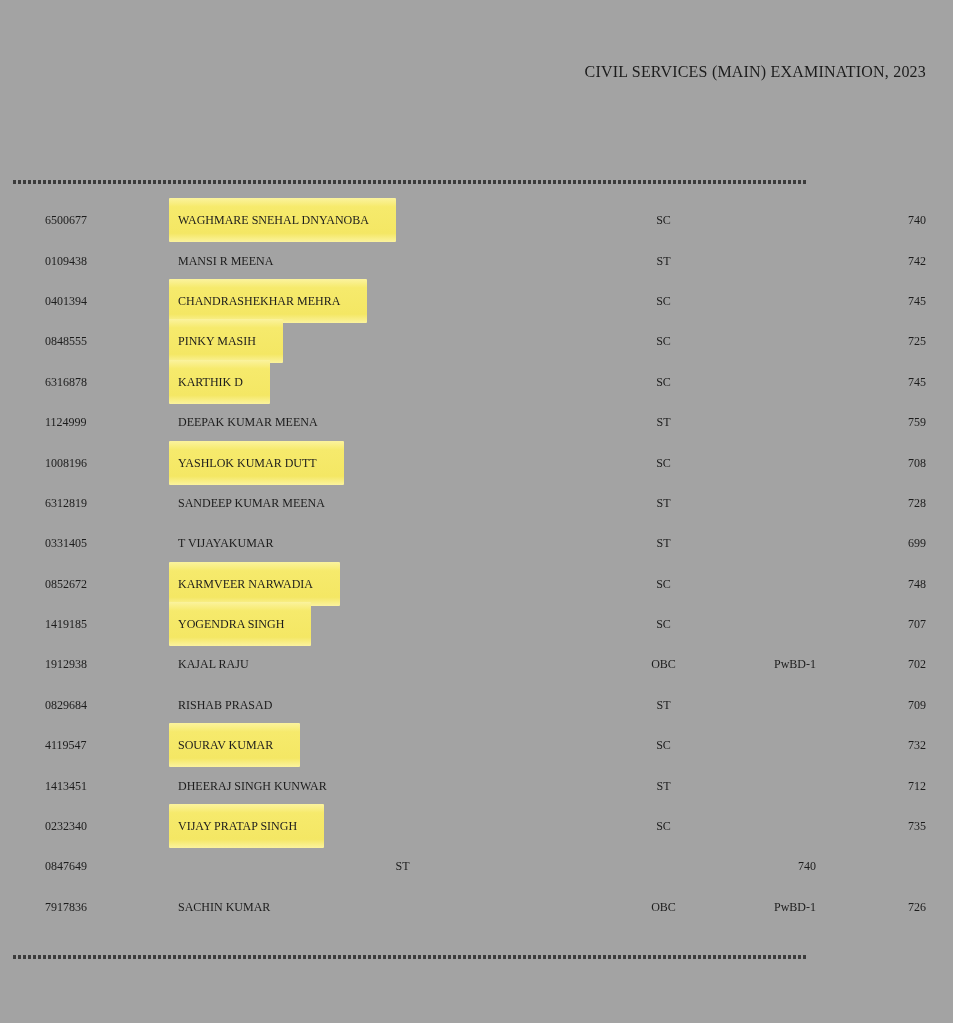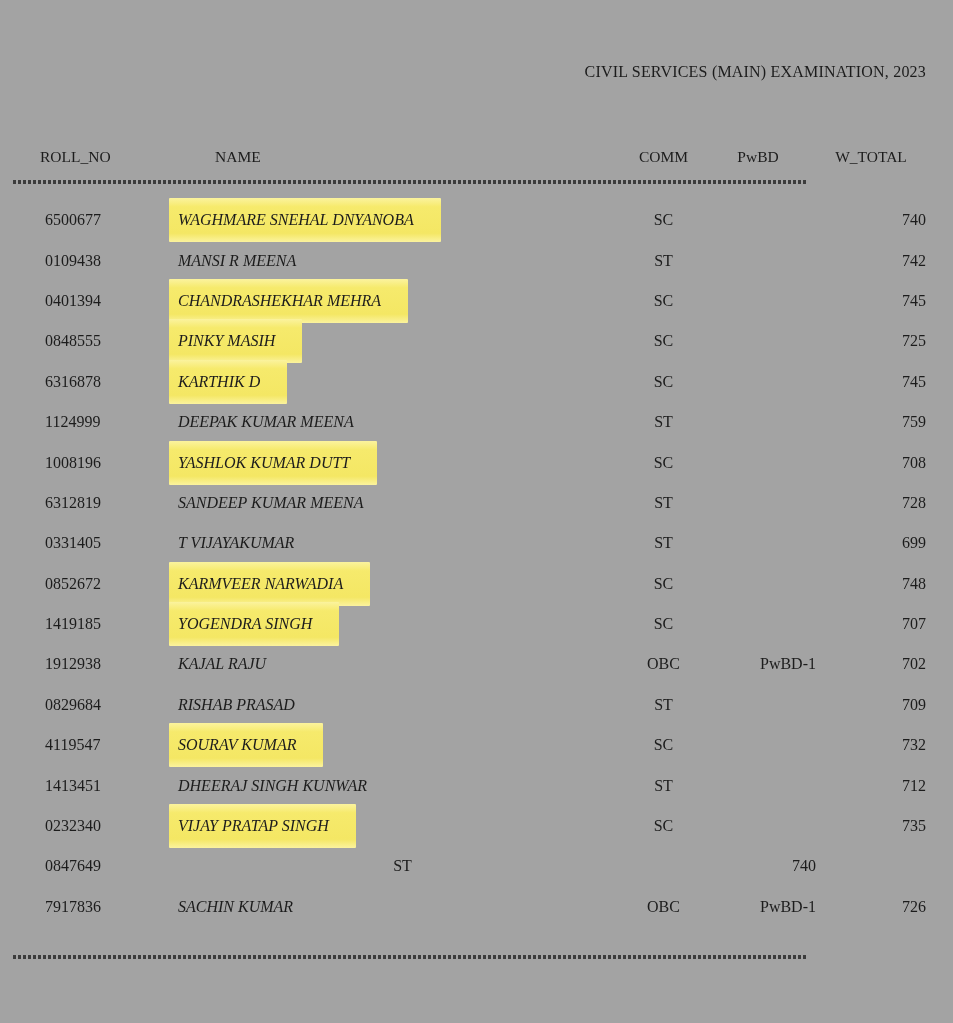--- a/index.html
+++ b/index.html
@@ -69,53 +69,46 @@
     position: absolute;
     top: 200px;
     left: 0;
     width: 953px;
     display: flex;
     flex-direction: column;
   }
 
   .row {
     height: 40.4px;
-    font-size: 16px;
+    font-size: 12px;
   }
 
   .cell { white-space: nowrap; line-height: 16px; }
   .c-roll  { text-align: left; }
   .c-name  { text-align: left; }
   .c-comm  { text-align: center; }
   .c-pwbd  { text-align: right; }
   .c-total { text-align: right; }
 
-  .name-text { display: inline-block; line-height: 16px; font-style: italic; }
+  .name-text { display: inline-block; line-height: 16px; }
   .name-text.hl {
     background: linear-gradient(180deg, #fbf39e 0%, #f6ea6c 20%, #f4e764 80%, #fbf39e 100%);
     padding: 14px 27px 14px 9px;
     margin: -14px 0 -14px -9px;
     border-radius: 1px;
   }
 </style>
 </head>
 <body>
 
 <div class="page">
 
   <div class="exam-title">CIVIL SERVICES (MAIN) EXAMINATION, 2023</div>
 
 
-  <div class="thead grid-row">
-    <span class="th c-roll">ROLL_NO</span>
-    <span class="th c-name">NAME</span>
-    <span class="th c-comm">COMM</span>
-    <span class="th c-pwbd">PwBD</span>
-    <span class="th c-total">W_TOTAL</span>
-  </div>
 
   <div class="dashline top"></div>
 
   <div class="tbody">
   <div class="row grid-row">
     <span class="cell c-roll">6500677</span>
     <span class="cell c-name"><span class="name-text hl">WAGHMARE SNEHAL DNYANOBA</span></span>
     <span class="cell c-comm">SC</span>
     <span class="cell c-pwbd"></span>
     <span class="cell c-total">740</span>

